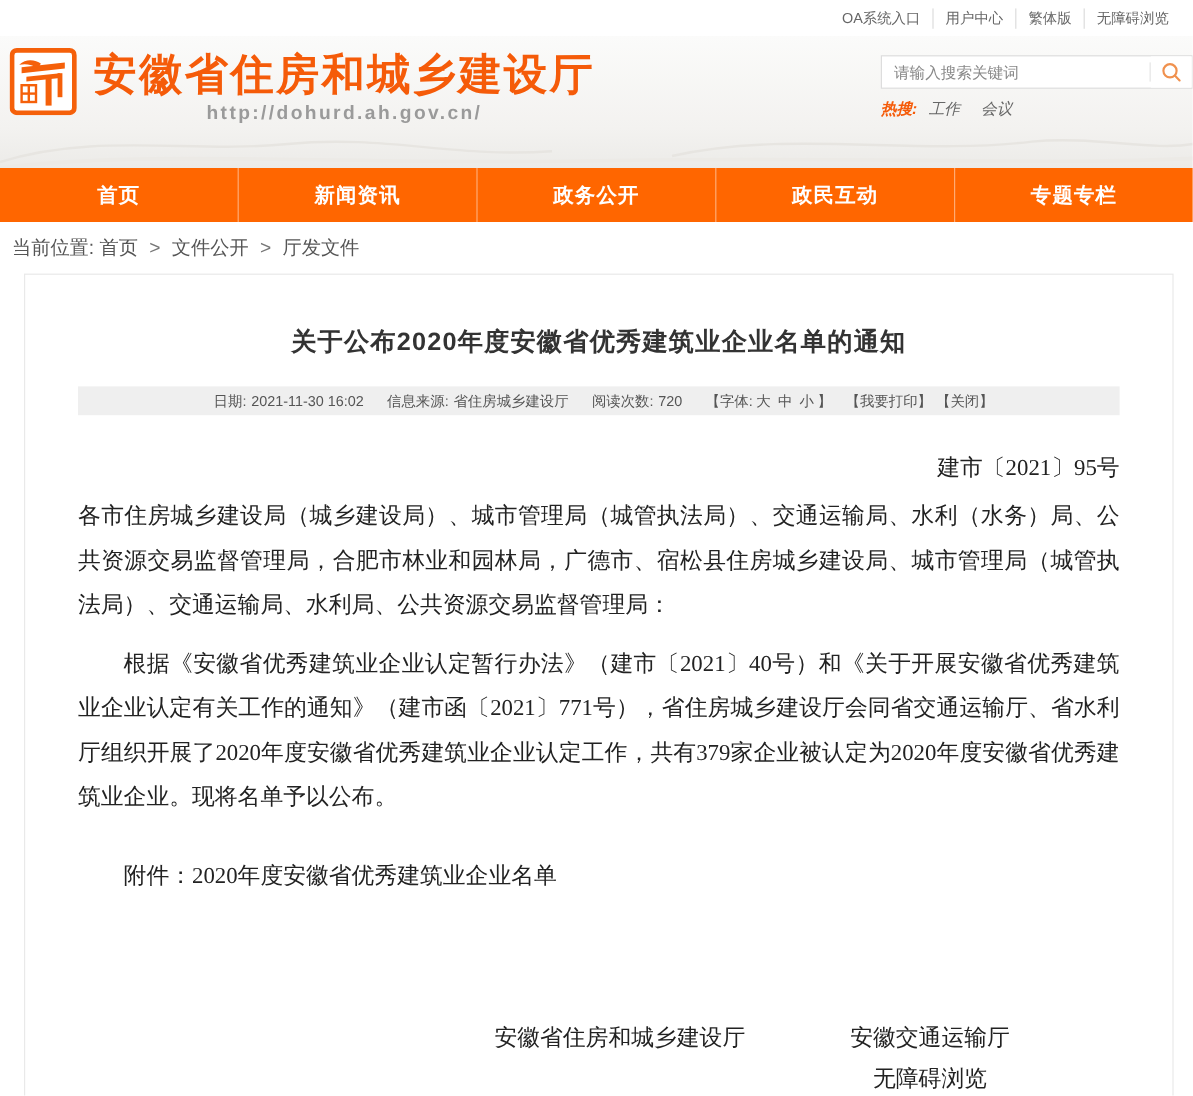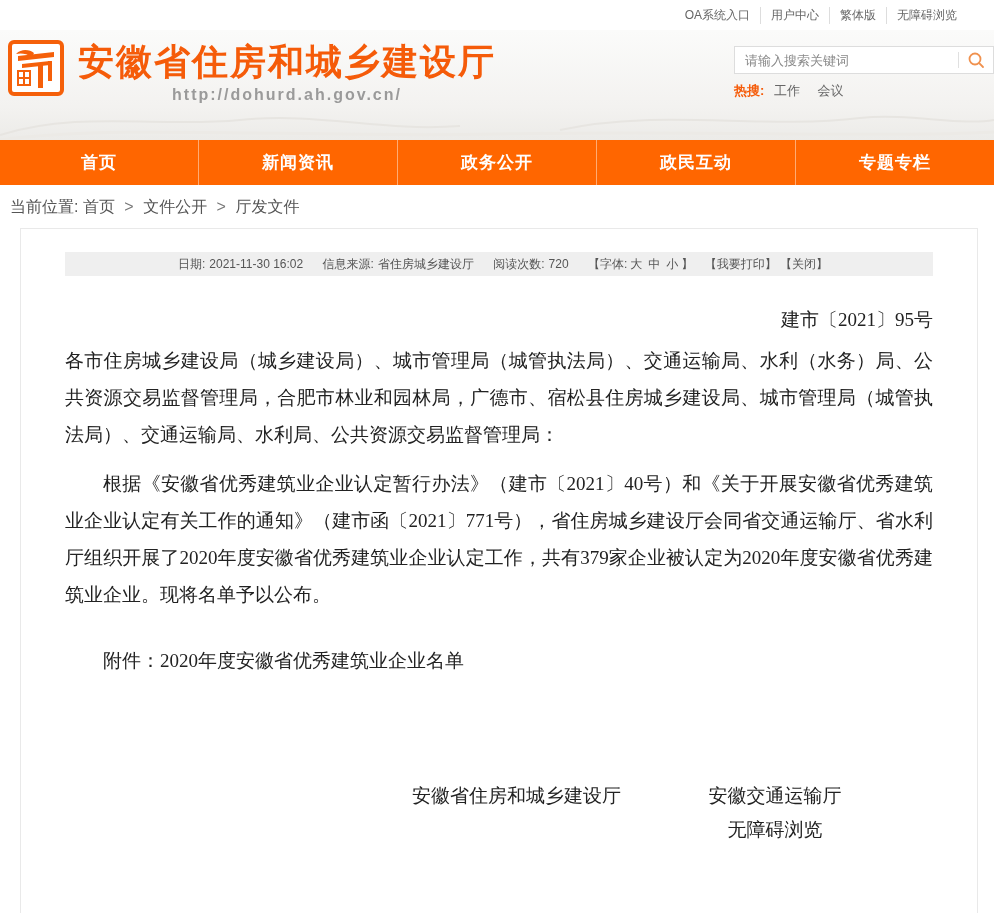--- a/index.html
+++ b/index.html
@@ -1,38 +1,38 @@
 <!DOCTYPE html>
 <html><head>
 <meta charset="utf-8">
 <style>
   * { margin:0; padding:0; box-sizing:border-box; }
   html,body { width:994px; background:#fff; font-family:"Liberation Sans","DejaVu Sans",sans-serif; }
   body { height:913px; overflow:hidden; color:#333; }
   a { text-decoration:none; color:inherit; cursor:pointer; }
 
   
-  .topbar { height:30px; display:flex; justify-content:flex-end; align-items:center; padding-right:27px; background:#fff; }
+  .topbar { height:30px; display:flex; justify-content:flex-end; align-items:center; padding-right:10px; background:#fff; }
   .topbar a { font-size:12px; color:#666; padding:0 10px; }
   .topbar a + a { border-left:1px solid #ddd; }
 
   
   .header { position:relative; height:110px; background:linear-gradient(180deg,#fbfbfa 0%,#f3f2f0 70%,#ecebe8 100%); overflow:hidden; }
   .mountains { position:absolute; left:0; bottom:0; width:100%; height:60px; pointer-events:none; }
   .brand { position:absolute; left:8px; top:10px; display:flex; align-items:flex-start; }
   .logo { width:56px; height:56px; display:block; margin-right:14px; }
   .site-title { font-size:36px; font-weight:bold; color:#f55b09; letter-spacing:2px; line-height:44px; white-space:nowrap; }
   .site-url { font-size:16px; color:#9a9a9a; letter-spacing:2px; text-align:center; margin-top:2px; font-weight:bold; }
   .search-area { position:absolute; right:0; top:16px; width:260px; }
   .search-box { display:flex; align-items:center; height:28px; background:#fff; border:1px solid #ddd; }
   .search-box input { flex:1; border:none; outline:none; height:100%; padding:0 10px; font-size:13px; color:#333; background:transparent; }
   .search-box input::placeholder { color:#888; }
   .search-divider { width:1px; height:16px; background:#e0e0e0; }
   .search-btn { width:34px; height:100%; border:none; background:#fff; display:flex; align-items:center; justify-content:center; cursor:pointer; }
-  .hot-row { margin-top:8px; font-size:13px; }
+  .hot-row { margin-top:8px; font-size:13px;font-style:italic; }
   .hot-label { color:#f55b09; font-weight:bold; margin-right:6px; }
   .hot-row a { color:#666; margin-right:14px; }
 
   
   .nav { height:45px; background:#ff6600; display:flex; }
   .nav a { flex:1; display:flex; align-items:center; justify-content:center; color:#fff; font-size:17px; font-weight:bold; letter-spacing:1px; }
   .nav a + a { border-left:1px solid rgba(255,255,255,.45); }
 
   
   .breadcrumb { padding:12px 0 10px 10px; font-size:16px; color:#555; }
@@ -127,20 +127,21 @@
   <span>当前位置:</span>
   <a>首页</a>
   <span class="sep">&gt;</span>
   <a>文件公开</a>
   <span class="sep">&gt;</span>
   <a>厅发文件</a>
 </div>
 
 <div class="content-box">
 
+  <h1 class="article-title">关于公布2020年度安徽省优秀建筑业企业名单的通知</h1>
 
   <div class="meta-bar">
     <span class="grp"><span class="lbl">日期:</span><span>2021-11-30 16:02</span></span>
     <span class="grp"><span class="lbl">信息来源:</span><span>省住房城乡建设厅</span></span>
     <span class="grp"><span class="lbl">阅读次数:</span><span>720</span></span>
     <span class="grp"><span>【字体:</span><a class="size-link">大</a><a class="size-link">中</a><a class="size-link">小</a><span>】</span></span>
     <a>【我要打印】</a>
     <a>【关闭】</a>
   </div>
 

